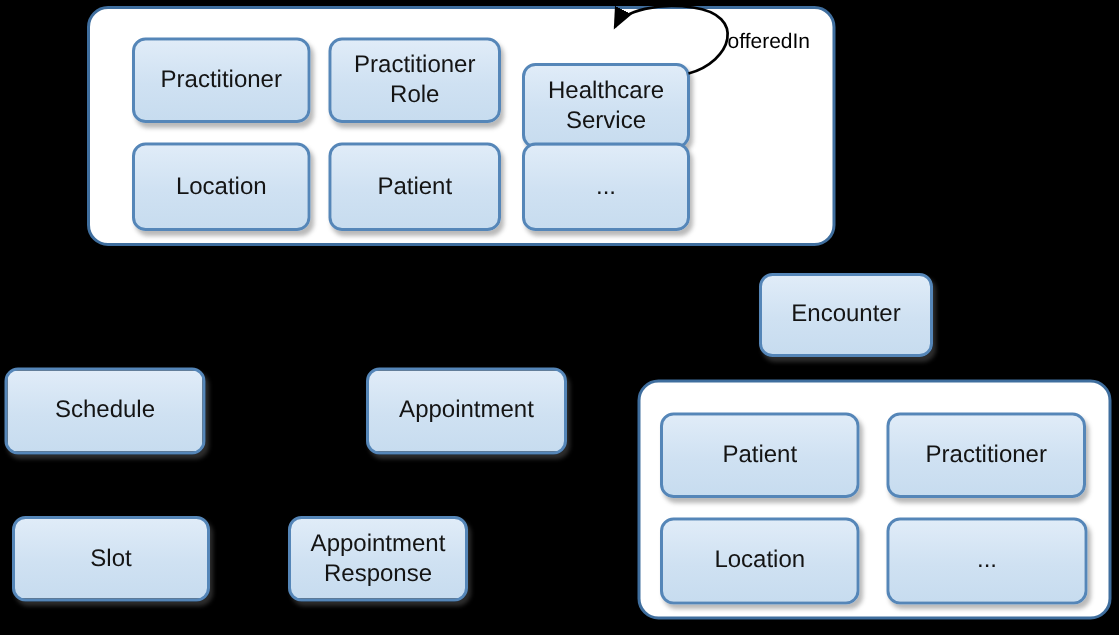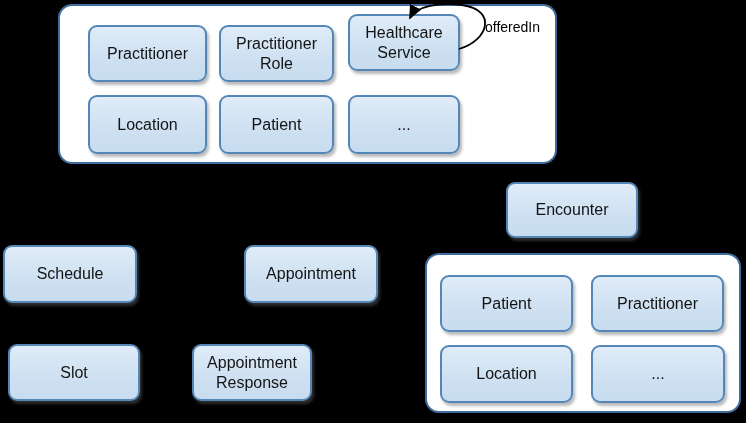--- a/index.html
+++ b/index.html
@@ -30,33 +30,33 @@
     font-size:16px;
     line-height:1.25;
     color:#141414;
     padding:2px 8px;
     box-shadow:2px 3px 3px rgba(100,100,100,0.45);
   }
   
   #top-group{left:58px;top:4px;width:499px;height:160px;}
   #tg-b0{left:28px;top:19px;width:119px;height:57px;}
   #tg-b1{left:159px;top:19px;width:115px;height:57px;}
-  #tg-b2{left:288px;top:8px;width:112px;height:57px;}
+  #tg-b2{left:288px;top:36px;width:112px;height:57px;}
   #tg-b3{left:28px;top:89px;width:119px;height:59px;}
   #tg-b4{left:159px;top:89px;width:115px;height:59px;}
   #tg-b5{left:288px;top:89px;width:112px;height:59px;}
 
   #bottom-group{left:425px;top:253px;width:316px;height:160px;}
   #bg-b0{left:13px;top:20px;width:133px;height:57px;}
   #bg-b1{left:164px;top:20px;width:133px;height:57px;}
   #bg-b2{left:13px;top:90px;width:133px;height:58px;}
   #bg-b3{left:164px;top:90px;width:134px;height:58px;}
 
   
-  #node-encounter{left:506px;top:182px;width:132px;height:56px;}
+  #node-encounter{left:506px;top:182px;width:116px;height:56px;}
   #node-schedule{left:3px;top:245px;width:134px;height:58px;}
   #node-appointment{left:204px;top:245px;width:134px;height:58px;margin-left:40px;}
   #node-slot{left:8px;top:344px;width:132px;height:57px;}
   #node-appointment-response{left:192px;top:344px;width:120px;height:57px;}
 
   #arrow-overlay{
     position:absolute;left:0;top:0;width:746px;height:423px;
     pointer-events:none;
     z-index:6;
   }

